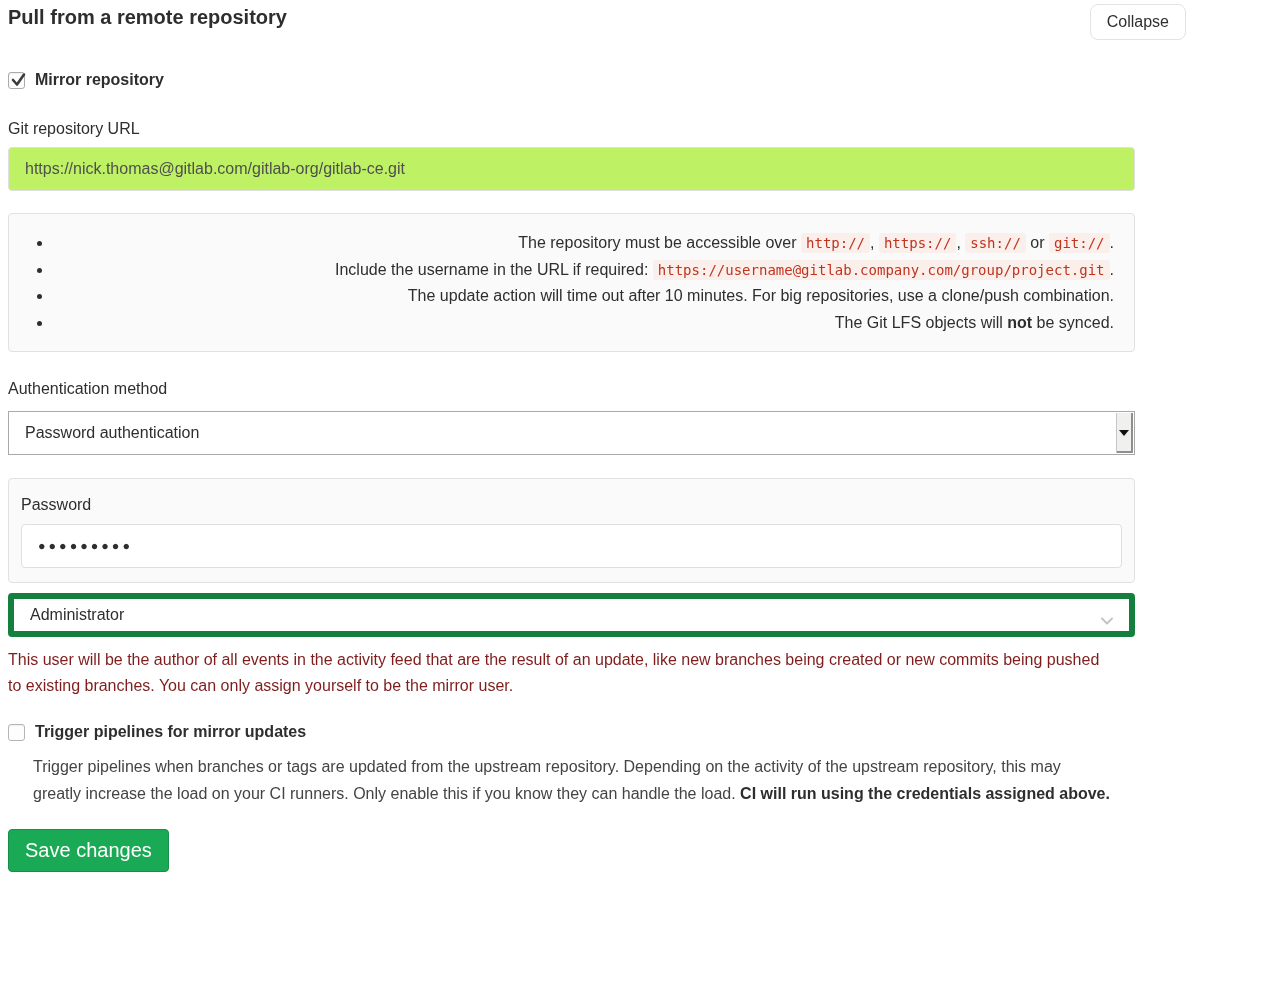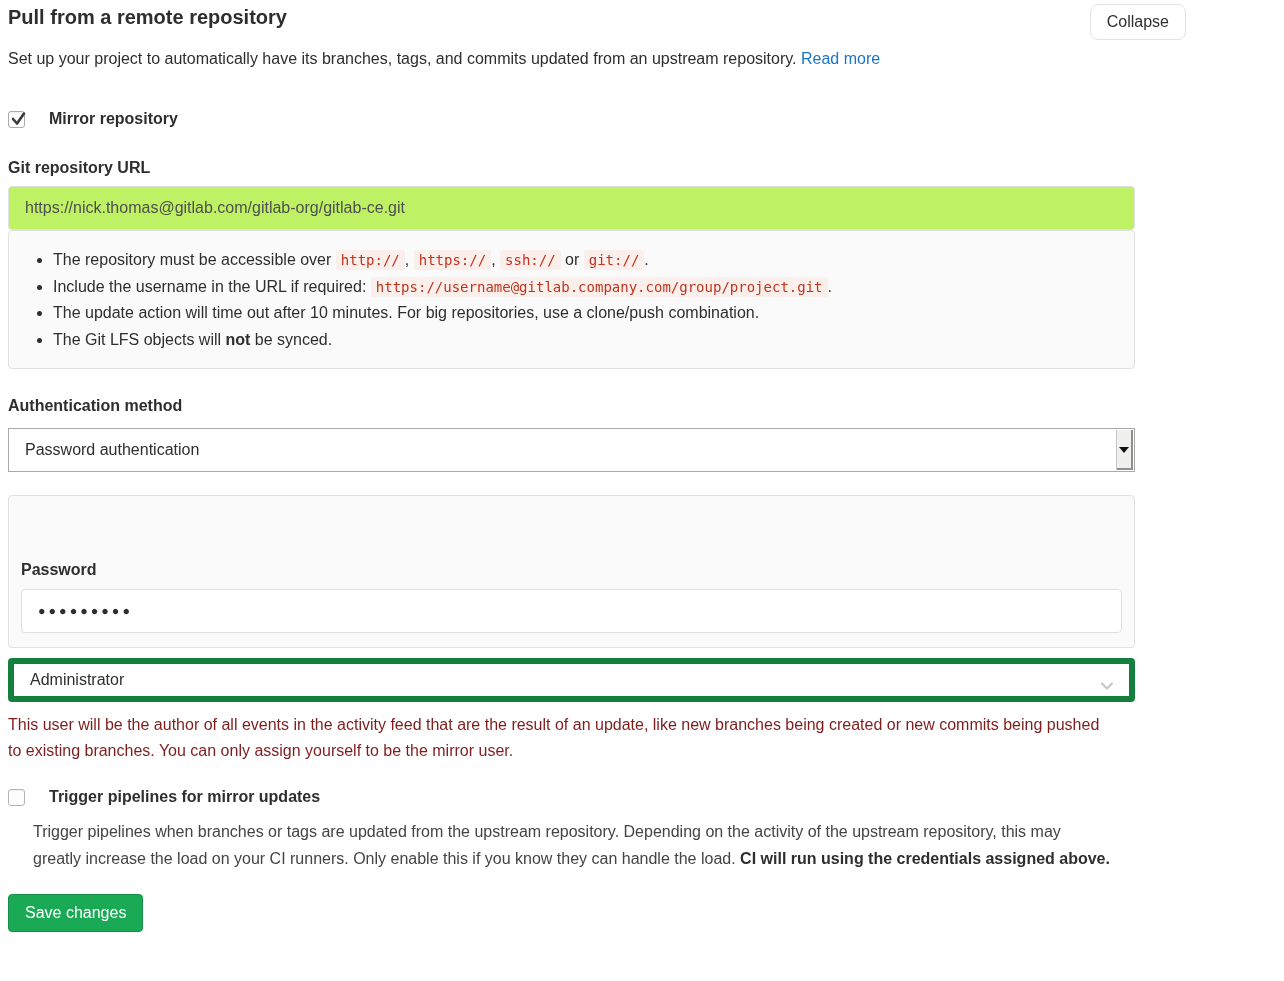--- a/index.html
+++ b/index.html
@@ -16,50 +16,51 @@
   .collapse-btn {
     position: absolute; top: 4px; right: 10px;
     background: #fff; border: 1px solid #e3e3e3; border-radius: 8px;
     padding: 8px 16px; font-size: 16px; color: #2e2e2e; cursor: pointer;
     font-family: inherit;
   }
   .description { margin-top: 17px; line-height: 22px; }
   .link { color: #1b74c4; text-decoration: none; cursor: pointer; }
 
   
-  .checkbox-row { display: flex; align-items: center; gap: 24px; }
+  .checkbox-row { display: flex; align-items: center; gap: 10px; }
   .checkbox-row.mirror { margin-top: 40px; }
   .checkbox-row.trigger { margin-top: 24px; }
   .checkbox-row .cb-label { font-weight: 700; cursor: pointer; }
   .checkbox {
     width: 17px; height: 17px; border: 1px solid #ababab; border-radius: 3px;
     background: #fdfdfd; position: relative; flex: 0 0 auto; cursor: pointer;
     box-shadow: inset 0 1px 1px rgba(0,0,0,0.06);
   }
   .checkbox.unchecked { border-color: #b5b5b5; }
   .checkbox svg { position: absolute; left: 1px; top: -2px; }
 
   
-  .field-label { font-weight: 700; line-height: 22px; }
+  .field-label { font-weight: 400; line-height: 22px; }
   .lbl-giturl { margin-top: 29px; }
   .lbl-auth   { margin-top: 26px; }
   .lbl-mirroruser { margin-top: 26px; }
 
   .form-control {
     width: 1127px; height: 44px; margin-top: 7px;
     border: 1px solid #dfdfdf; border-radius: 4px; background: #bef264;
     padding: 0 16px; font-size: 16px; color: #4f4f4f;
     font-family: inherit; display: block;
   }
 
   
   .well {
-    width: 1127px; 
+    width: 1127px; margin-top: 22px;
     background: #fafafa; border: 1px solid #e1e1e1; border-radius: 4px;
     padding: 16px 20px 15px 16px;
+    text-align: right;
   }
   .well ul { list-style: disc; padding-left: 28px; }
   .well li { line-height: 26.5px; color: #2e2e2e; }
   code.code-span {
     font-family: "DejaVu Sans Mono", "Liberation Mono", monospace;
     font-size: 14px; color: #c0341d; background: #fbefec;
     padding: 2px 5px; border-radius: 3px;
   }
 
   
@@ -79,21 +80,21 @@
     border-left: 5px solid transparent; border-right: 5px solid transparent;
     border-top: 6px solid #111;
   }
 
   
   .pwd-well {
     width: 1127px; margin-top: 23px;
     background: #fafafa; border: 1px solid #e1e1e1; border-radius: 4px;
     padding: 15px 12px 14px 12px;
   }
-  .pwd-well .field-label { margin-bottom: 8px; margin-top: 48px; }
+  .pwd-well .field-label { margin-bottom: 8px; }
   .pwd-input {
     width: 1101px; height: 44px; border: 1px solid #dfdfdf; border-radius: 4px;
     background: #fff; padding: 0 16px; display: flex; align-items: center;
   }
   .pwd-dots { font-size: 12.5px; letter-spacing: 3px; color: #2e2e2e; line-height: 1; }
 
   
   .dropdown {
     position: relative; width: 1127px; height: 44px; margin-top: 10px;
     border: 6px solid #15803d; border-radius: 4px; background: #fff;
@@ -103,33 +104,32 @@
 
   .help-text { margin-top: 10px; color: #7f1d1d; line-height: 26px; max-width: 1095px; }
 
   .trigger-help {
     margin: 12px 0 0 25px; color: #444; line-height: 27px; max-width: 1078px;
   }
   .trigger-help b { color: #2e2e2e; }
 
   .save-btn {
     margin-top: 22px; background: #1aaa55; border: 1px solid #168f48;
-    border-radius: 4px; color: #fff; font-size: 16px; padding: 9px 16px;
+    border-radius: 4px; color: #fff; font-size: 20px; padding: 9px 16px;
     cursor: pointer; font-family: inherit;
   }
 </style>
 </head>
 <body>
 
 <div class="section">
 
   <h4 class="title">Pull from a remote repository</h4>
   <button class="collapse-btn">Collapse</button>
 
-  <p class="description"><span>Set up your project to automatically have its branches, tags, and commits updated from an upstream repository. </span><a class="link">Read more</a></p>
 
   <div class="checkbox-row mirror">
     <span class="checkbox">
       <svg width="17" height="19" viewBox="0 0 17 19">
         <polyline points="3,9 7,13.5 14,3.5" fill="none" stroke="#3b3b3b" stroke-width="2.6" stroke-linecap="round" stroke-linejoin="round"></polyline>
       </svg>
     </span>
     <span class="cb-label">Mirror repository</span>
   </div>
 

